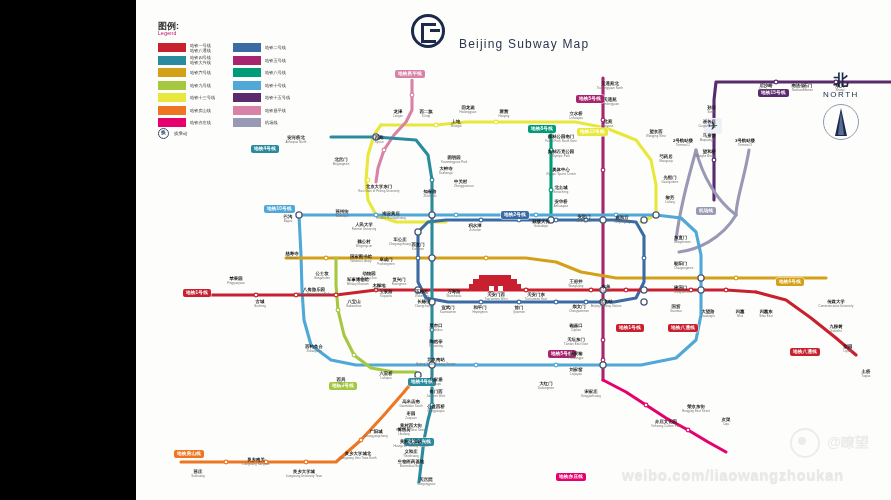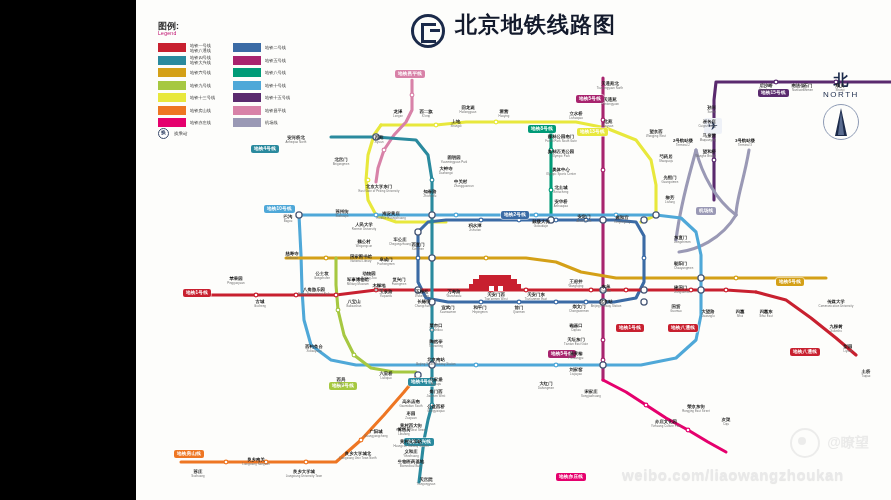--- a/index.html
+++ b/index.html
@@ -267,21 +267,21 @@
           <circle cx="467" cy="365" r="3.1"></circle>
         <circle cx="163" cy="215" r="3.1"></circle>
           <circle cx="282" cy="375" r="3.1"></circle>
         <circle cx="240" cy="137" r="3.1"></circle>
           <circle cx="520" cy="215" r="3.1"></circle>
       </g>
     </svg>
 
     <div id="header">
       <div class="logo"></div>
-      <div class="title-cn">北京地铁线路图</div>
+      <div class="title-en">Beijing  Subway  Map</div>
     </div>
 
     <div id="legend">
       <div class="legend-title-cn">图例:</div>
       <div class="legend-title-en">Legend</div>
       <div class="lg-col c1">
           <div class="lg-row">
             <div class="sw" style="background: rgb(200, 32, 47);"></div>
             <div class="lg-txt">
               <div>地铁一号线</div>

